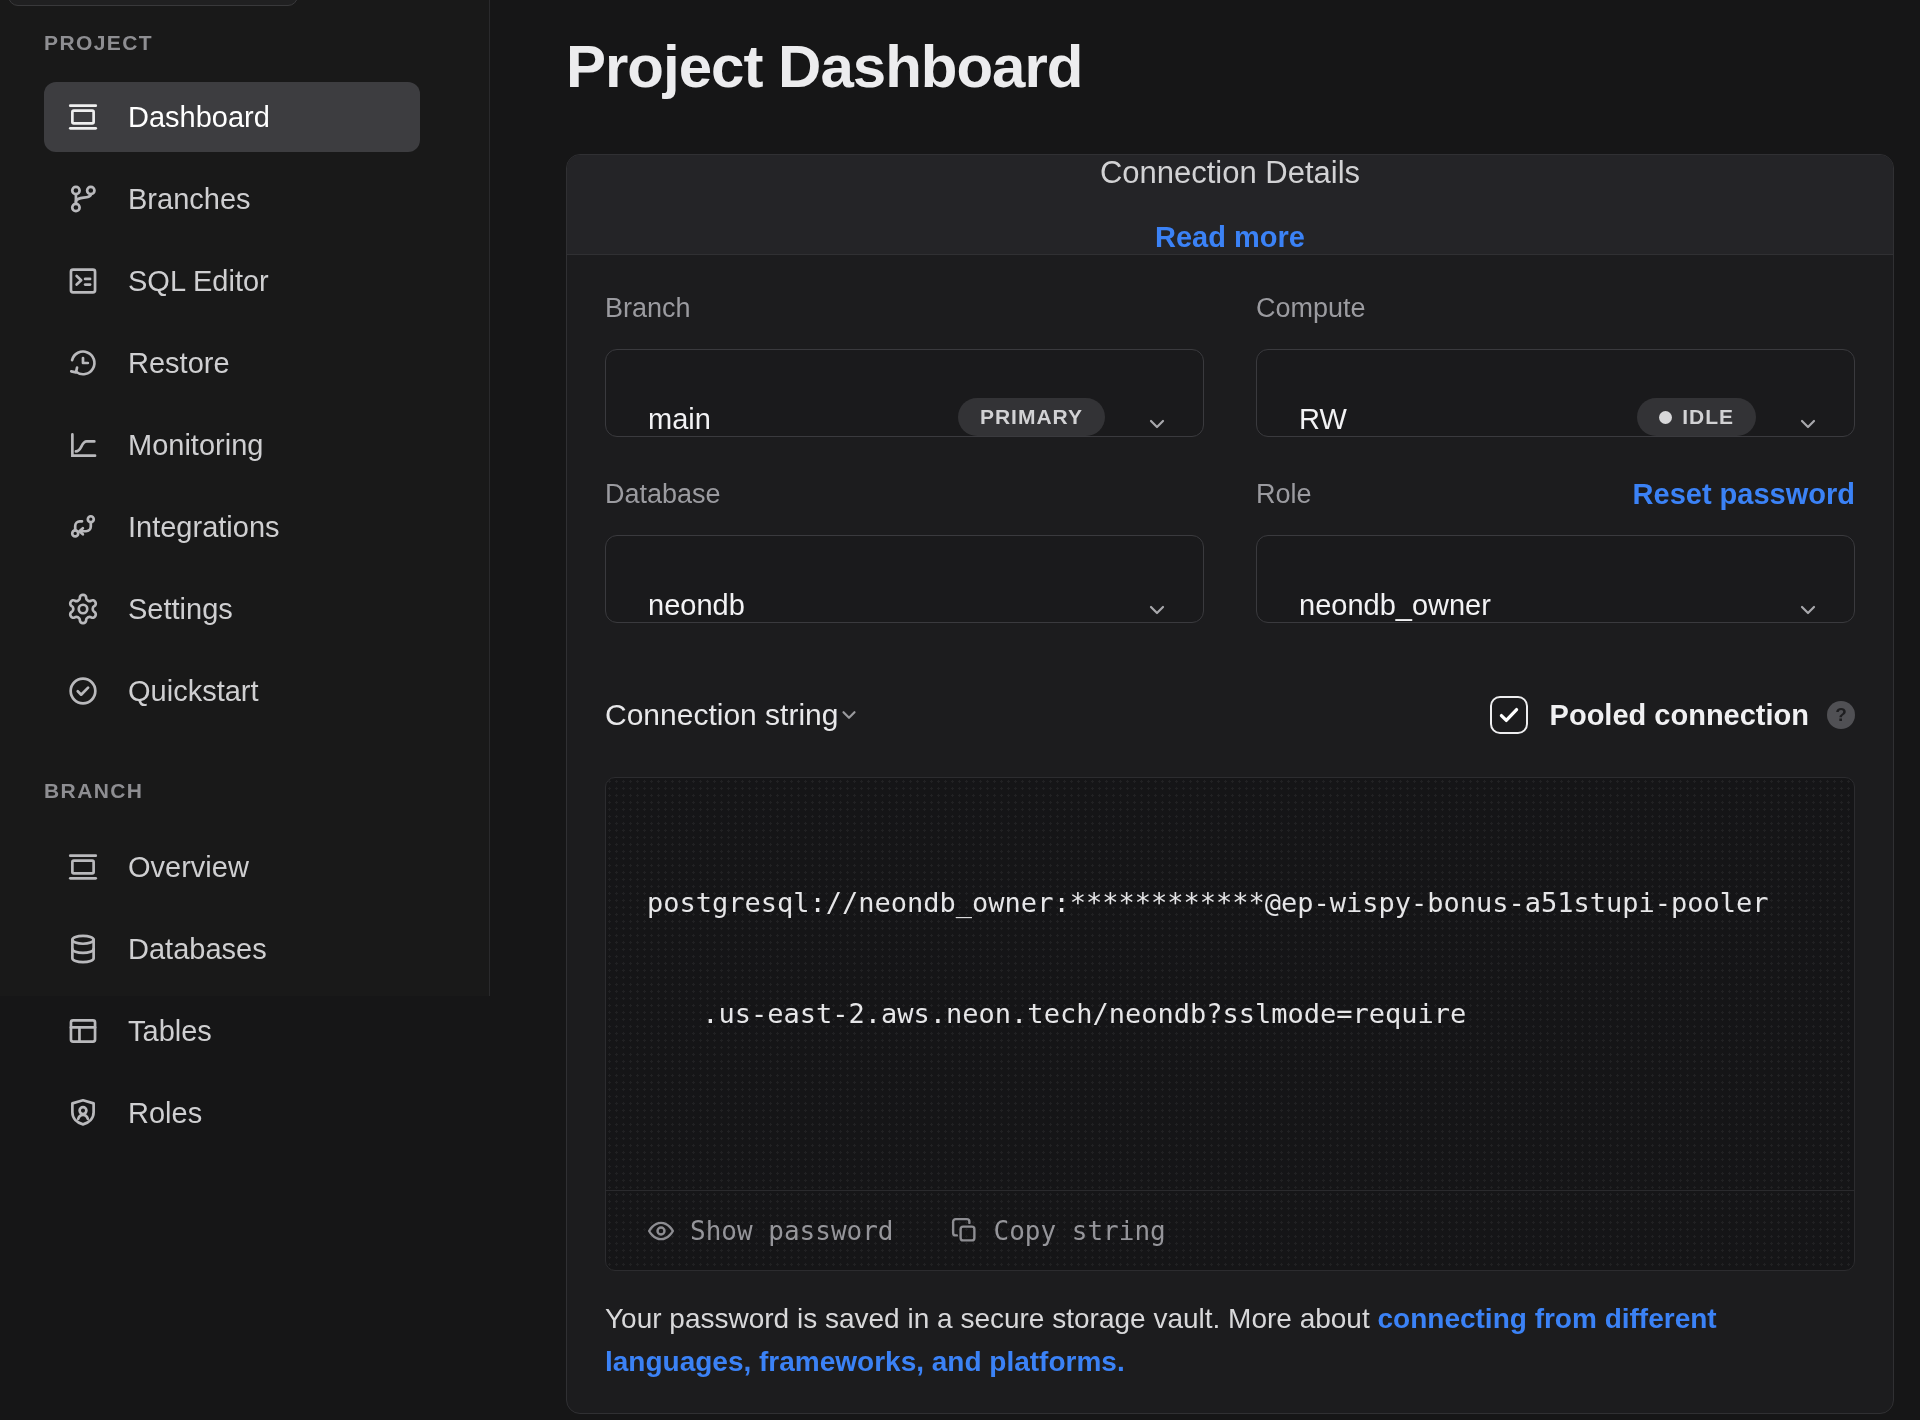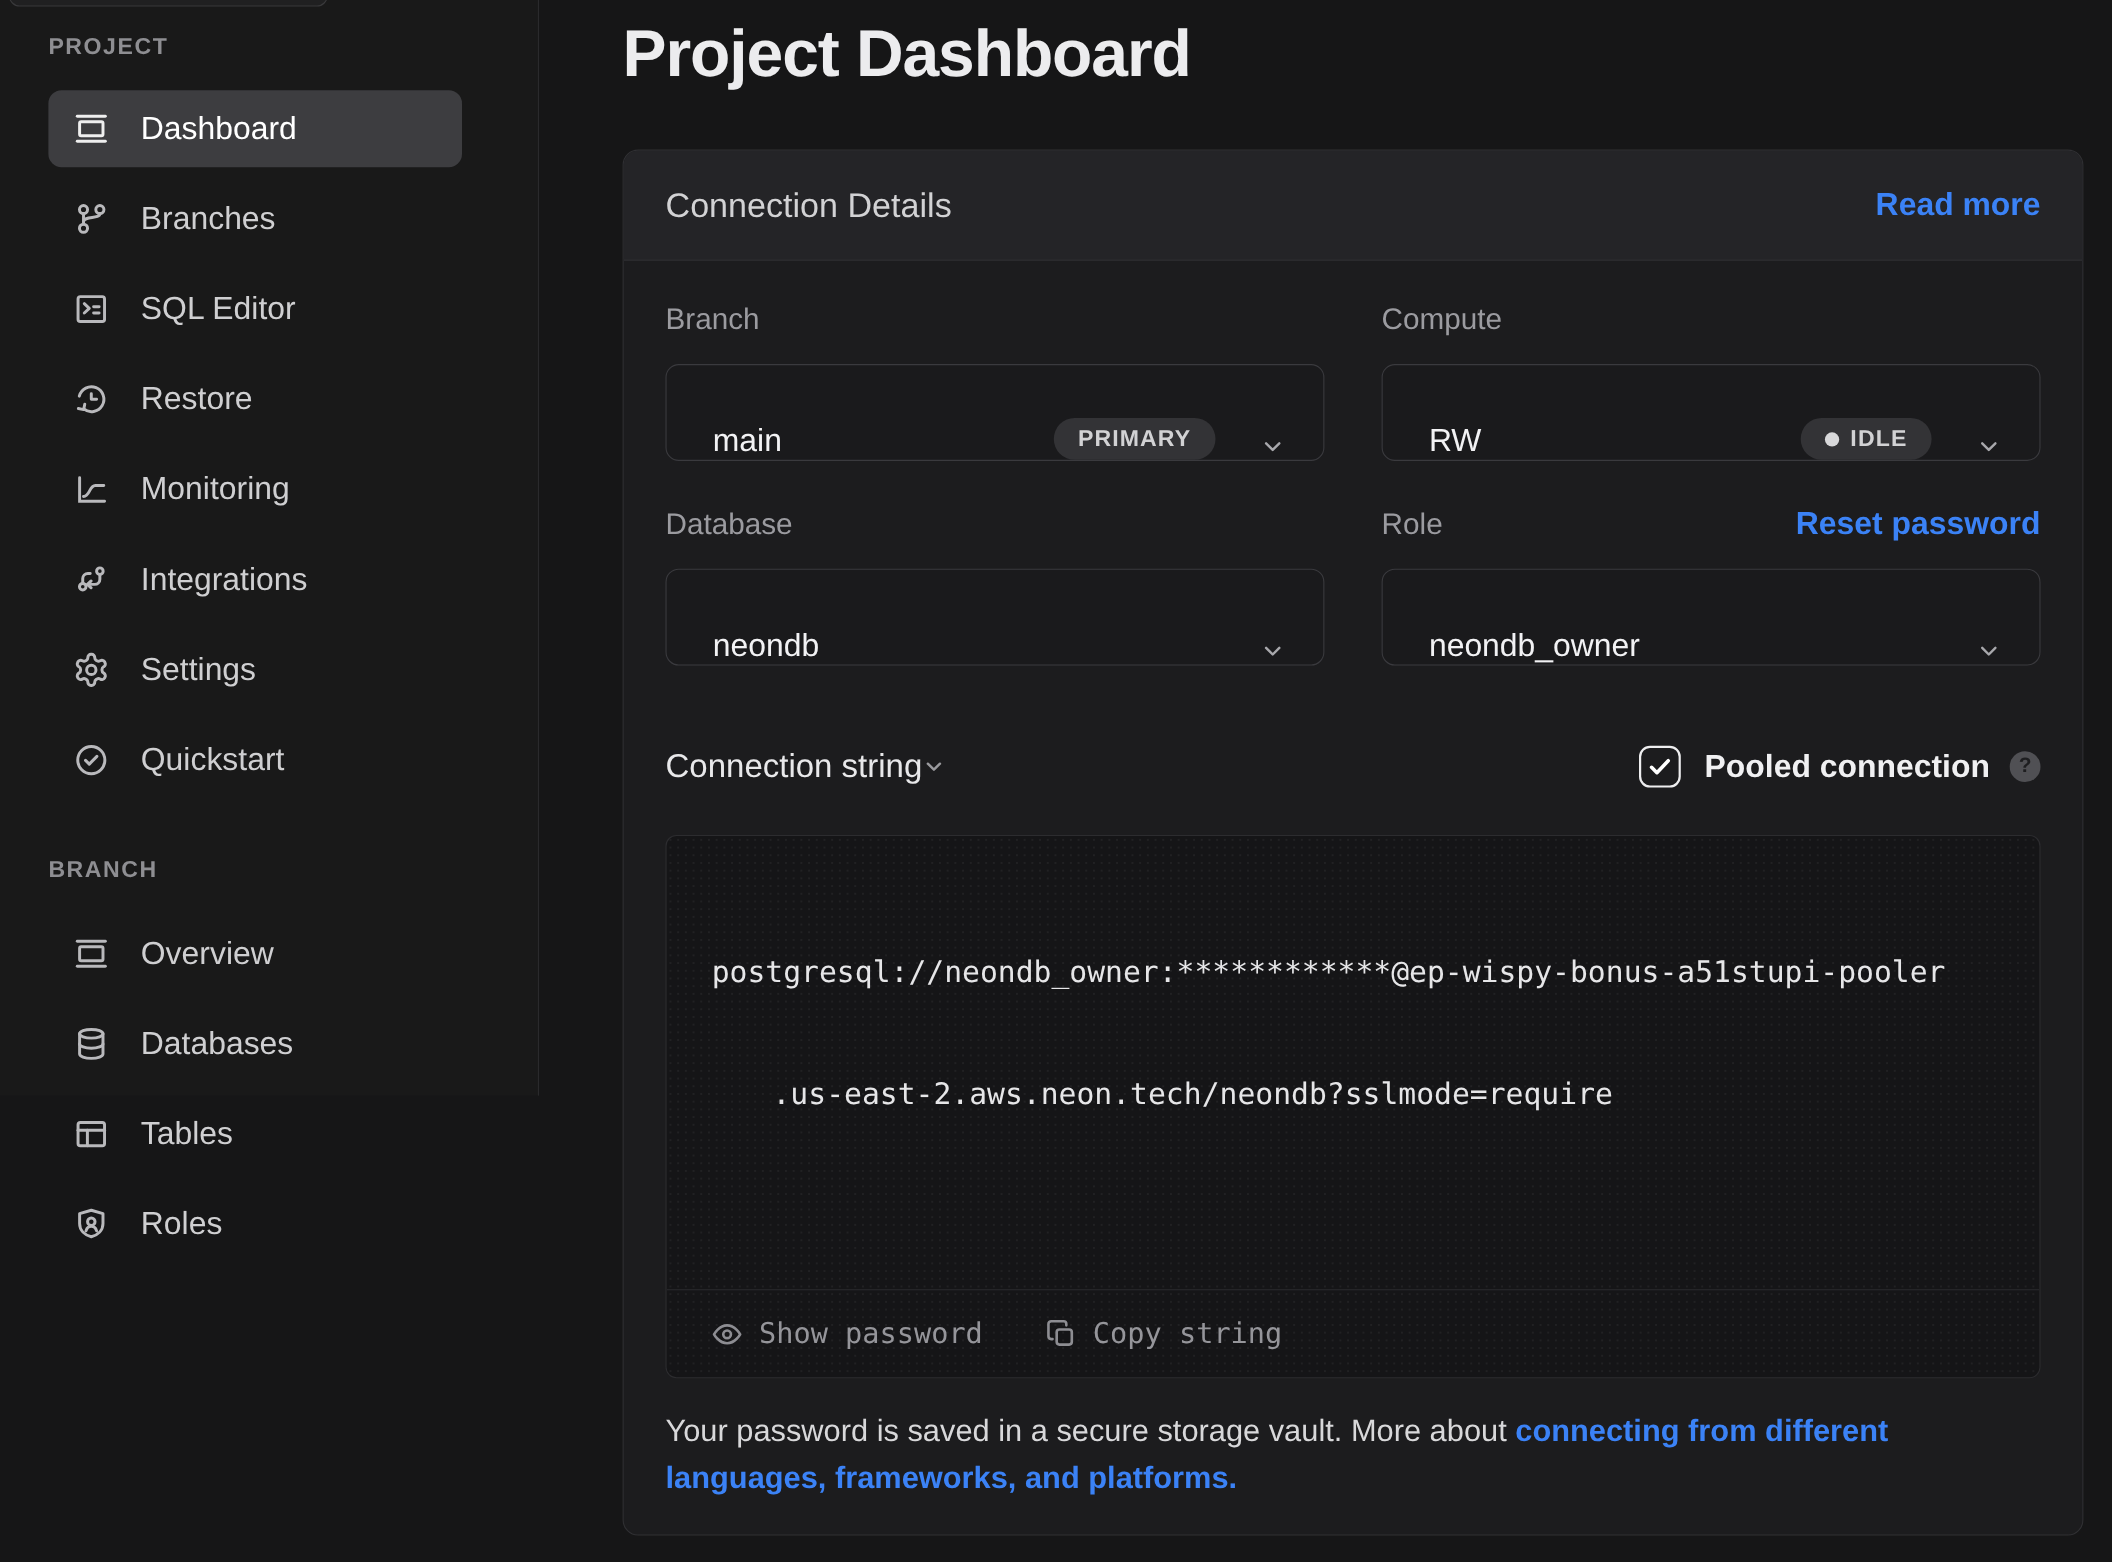--- a/index.html
+++ b/index.html
@@ -41,38 +41,39 @@
     border-radius: 12px;
     color: #cfcfd1; font-size: 29px; font-weight: 500;
     cursor: pointer;
   }
   .nav-item .icon { width: 34px; height: 34px; display: flex; align-items: center; color: #b9b9bc; }
   .nav-item .icon svg { width: 34px; height: 34px; }
   .nav-item.active { background: #3d3d40; color: #ffffff; }
   .nav-item.active .icon { color: #efefef; }
 
   
-  .main { flex: 1; padding: 12px 26px 0 76px; }
+  .main { flex: 1; padding: 12px 26px 0 76px; margin-top: 18px; }
   .page-title {
     font-size: 60px; font-weight: 700; letter-spacing: -1px;
     color: #ececee; line-height: 74px;
   }
 
   .panel {
     margin-top: 50px; width: 1328px;
     background: #1c1c1e;
     border: 1px solid #303033;
     border-radius: 14px;
     overflow: hidden;
   }
   .panel-header {
     display: flex; align-items: center; justify-content: space-between;
     height: 100px; padding: 0 38px;
     background: #242427;
     border-bottom: 1px solid #303033;
+    flex-direction: column;
   }
   .panel-header .ph-title { font-size: 31px; font-weight: 500; color: #d2d2d4; }
   a.link { color: #3b82f6; font-size: 29px; font-weight: 600; text-decoration: none; cursor: pointer; }
 
   .panel-body { padding: 36px 38px 30px 38px; }
 
   .grid { display: grid; grid-template-columns: 1fr 1fr; column-gap: 52px; }
   .field { margin-bottom: 40px; }
   .label-row { display: flex; align-items: center; justify-content: space-between; height: 34px; }
   .field-label { font-size: 27px; color: #9b9ba0; line-height: 34px; }

